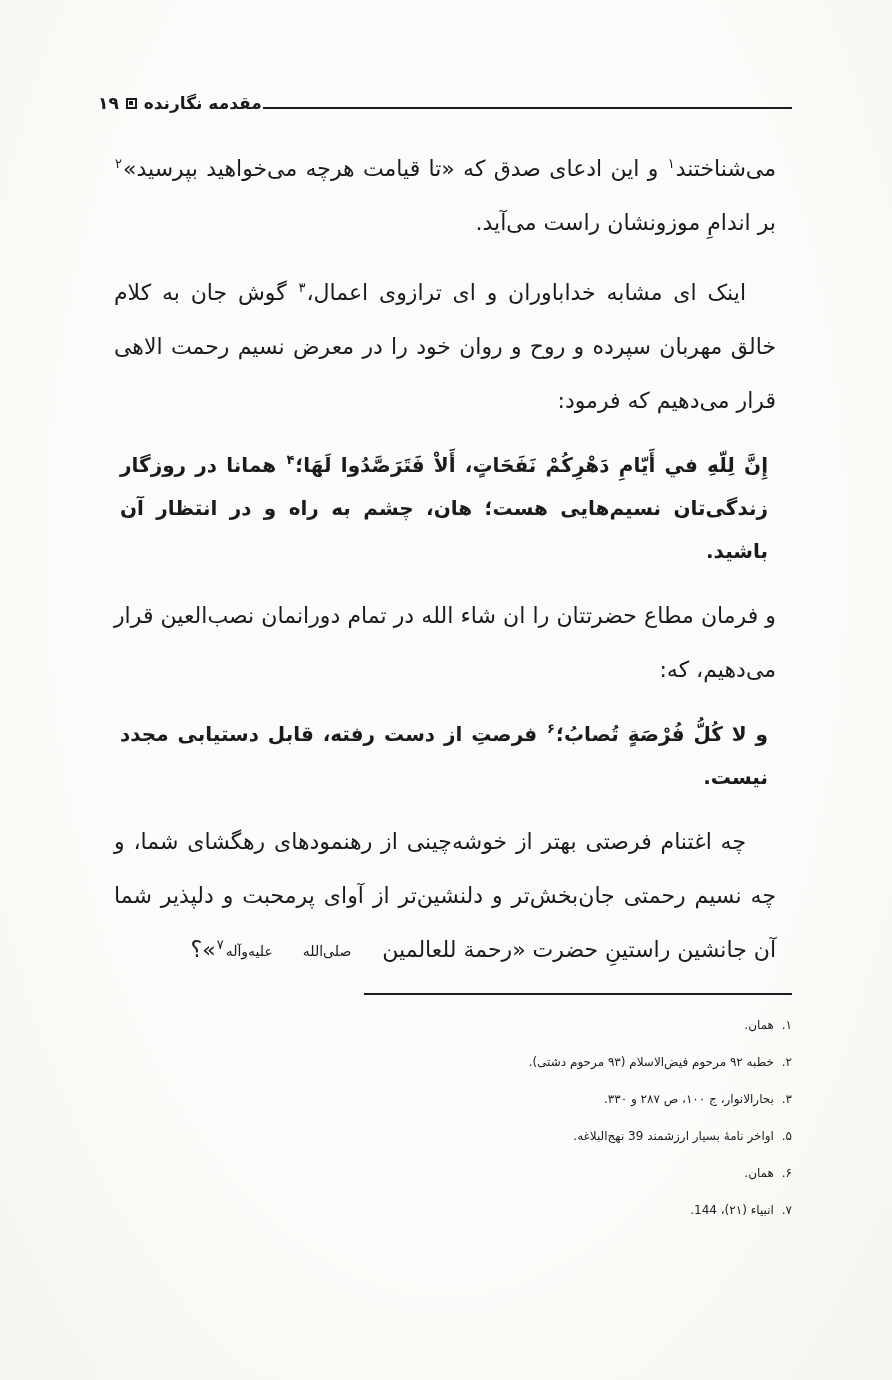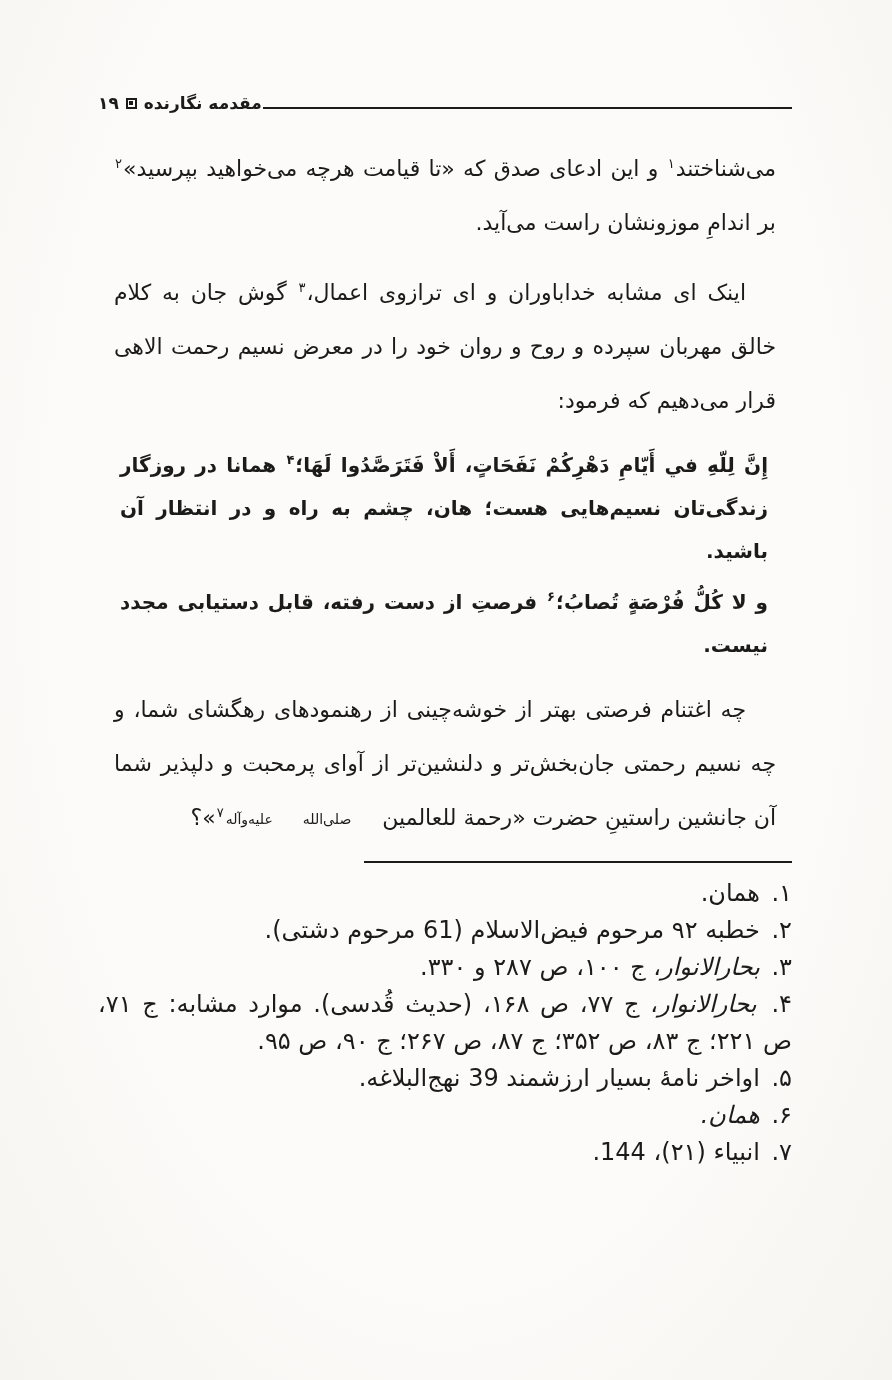--- a/index.html
+++ b/index.html
@@ -37,22 +37,22 @@
   }
   .quote .fa-tr{}
   .honorific{
     display:inline-flex;align-items:center;
     font-size:14px;line-height:9px;font-weight:normal;
     vertical-align:1px;margin:0 1px;
   }
   
   .fns{margin-top:16px;}
   .fn-rule{width:428px;border-top:2px solid #1b1b1b;margin-bottom:12px;}
-  .fn{font-size:24px;line-height:37px;text-align:justify;margin:0;}
-  .fn .it{font-style:italic;}
+  .fn{font-size:12px;line-height:37px;text-align:justify;margin:0;}
+  .fn .it{}
   .fn-num{padding-left:4px;}
 </style>
 </head>
 <body>
 
 <div class="page">
 
   <header class="hdr">
     <div class="hdr-rule"></div>
     <div class="hdr-text">
@@ -63,41 +63,41 @@
   </header>
 
   <main class="body">
 
     <p class="para"><span>می‌شناختند</span><sup class="sup">۱</sup><span> و این ادعای صدق که «تا قیامت هرچه می‌خواهید بپرسید»</span><sup class="sup">۲</sup><span> بر اندامِ موزونشان راست می‌آید.</span></p>
 
     <p class="para indent"><span>اینک ای مشابه خداباوران و ای ترازوی اعمال،</span><sup class="sup">۳</sup><span> گوش جان به کلام خالق مهربان سپرده و روح و روان خود را در معرض نسیم رحمت الاهی قرار می‌دهیم که فرمود:</span></p>
 
     <div class="quote"><span>إِنَّ لِلّهِ في أَیّامِ دَهْرِكُمْ نَفَحَاتٍ، أَلاْ فَتَرَصَّدُوا لَهَا؛</span><sup class="sup">۴</sup><span class="fa-tr"> همانا در روزگار زندگی‌تان نسیم‌هایی هست؛ هان، چشم به راه و در انتظار آن باشید.</span></div>
 
+    <p class="para">و فرمان مطاع حضرتتان را ان شاء الله در تمام دورانمان نصب‌العین قرار می‌دهیم، که:</p>
 
 
     <div class="quote"><span>و لا كُلُّ فُرْصَةٍ تُصابُ؛</span><sup class="sup">۶</sup><span class="fa-tr"> فرصتِ از دست رفته، قابل دستیابی مجدد نیست.</span></div>
 
     <p class="para indent"><span>چه اغتنام فرصتی بهتر از خوشه‌چینی از رهنمودهای رهگشای شما، و چه نسیم رحمتی جان‌بخش‌تر و دلنشین‌تر از آوای پرمحبت و دلپذیر شما آن جانشین راستینِ حضرت «رحمة للعالمین</span><span class="honorific">
           <span>صلی‌الله</span>
           <span>علیه‌وآله</span>
         </span><sup class="sup">۷</sup><span>»؟</span></p>
 
   </main>
 
   <footer class="fns">
     <div class="fn-rule"></div>
 
     <p class="fn"><span class="fn-num">۱.</span><span> همان.</span></p>
 
-    <p class="fn"><span class="fn-num">۲.</span><span> خطبه ۹۲ مرحوم فیض‌الاسلام (61 مرحوم دشتی).</span></p>
+    <p class="fn"><span class="fn-num">۲.</span><span> خطبه ۹۲ مرحوم فیض‌الاسلام (۹۳ مرحوم دشتی).</span></p>
 
     <p class="fn"><span class="fn-num">۳.</span> <span class="it">بحارالانوار</span><span>، ج ۱۰۰، ص ۲۸۷ و ۳۳۰.</span></p>
 
-    <p class="fn"><span class="fn-num">۴.</span> <span class="it">بحارالانوار</span><span>، ج ۷۷، ص ۱۶۸، (حدیث قُدسی). موارد مشابه: ج ۷۱، ص ۲۲۱؛ ج ۸۳، ص ۳۵۲؛ ج ۸۷، ص ۲۶۷؛ ج ۹۰، ص ۹۵.</span></p>
 
     <p class="fn"><span class="fn-num">۵.</span><span> اواخر نامهٔ بسیار ارزشمند 39 نهج‌البلاغه.</span></p>
 
     <p class="fn"><span class="fn-num">۶.</span><span> </span><span class="it">همان.</span></p>
 
     <p class="fn"><span class="fn-num">۷.</span><span> انبیاء (۲۱)، 144.</span></p>
   </footer>
 
 </div>
 

